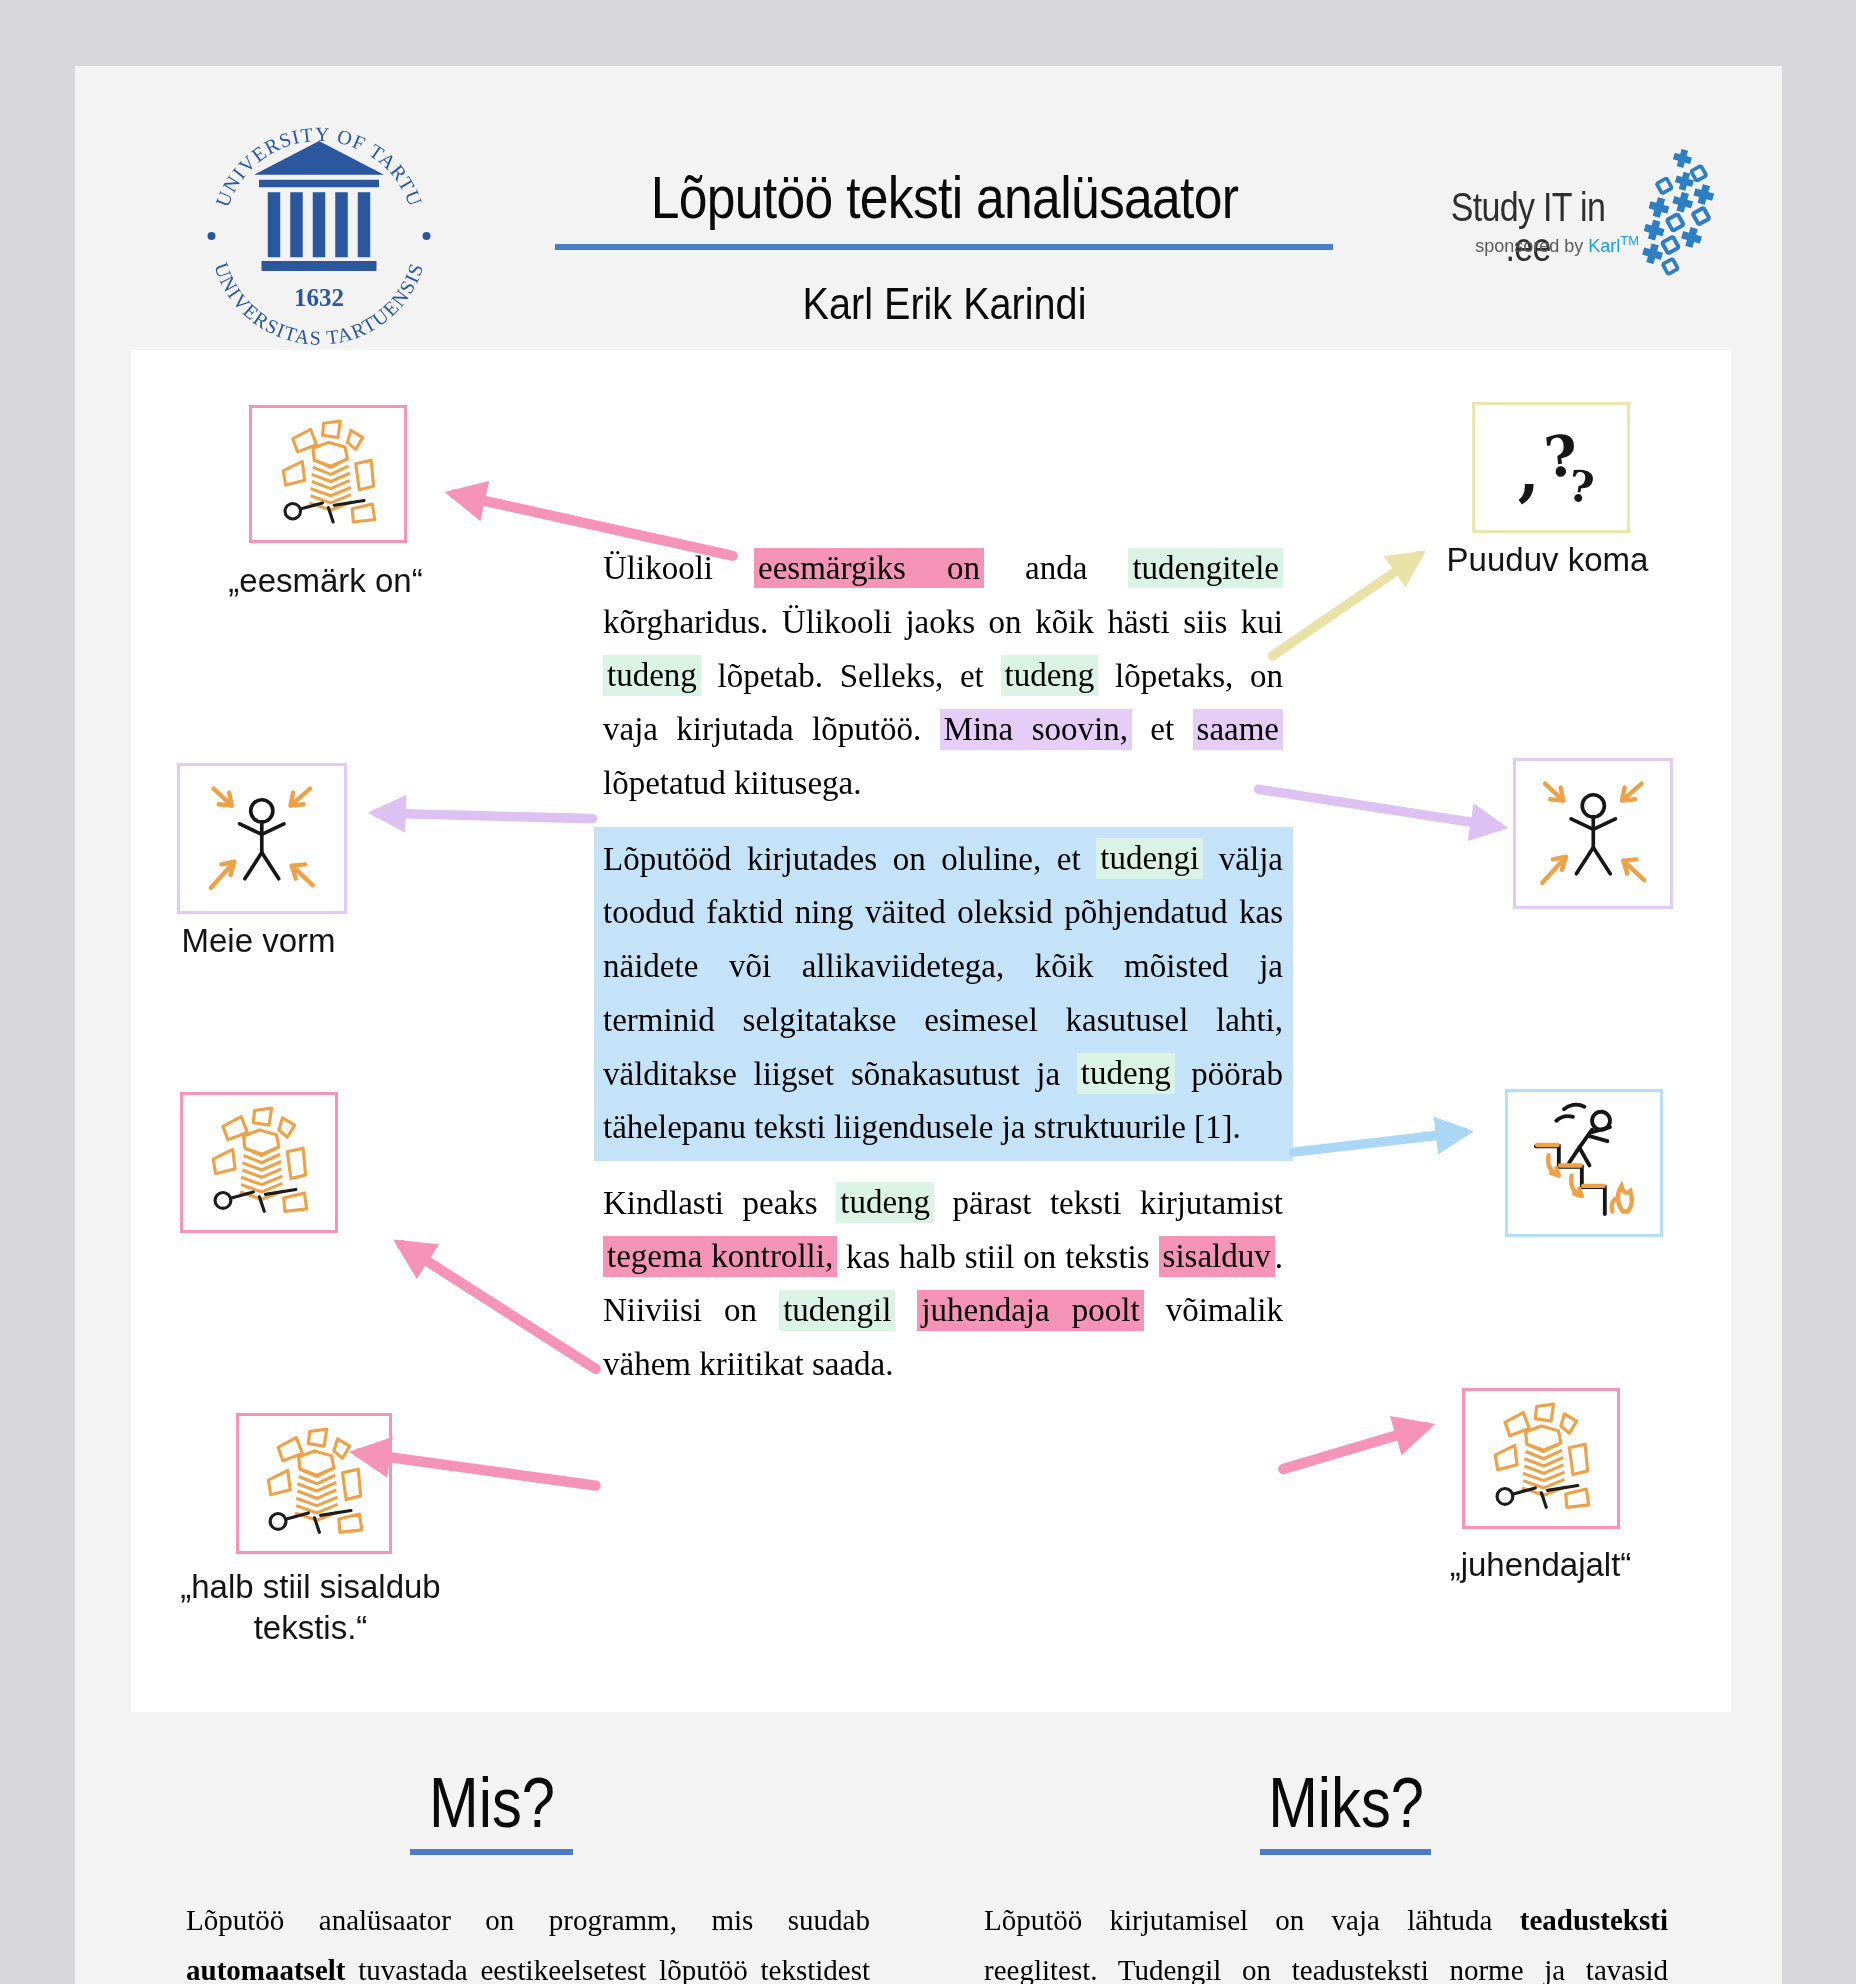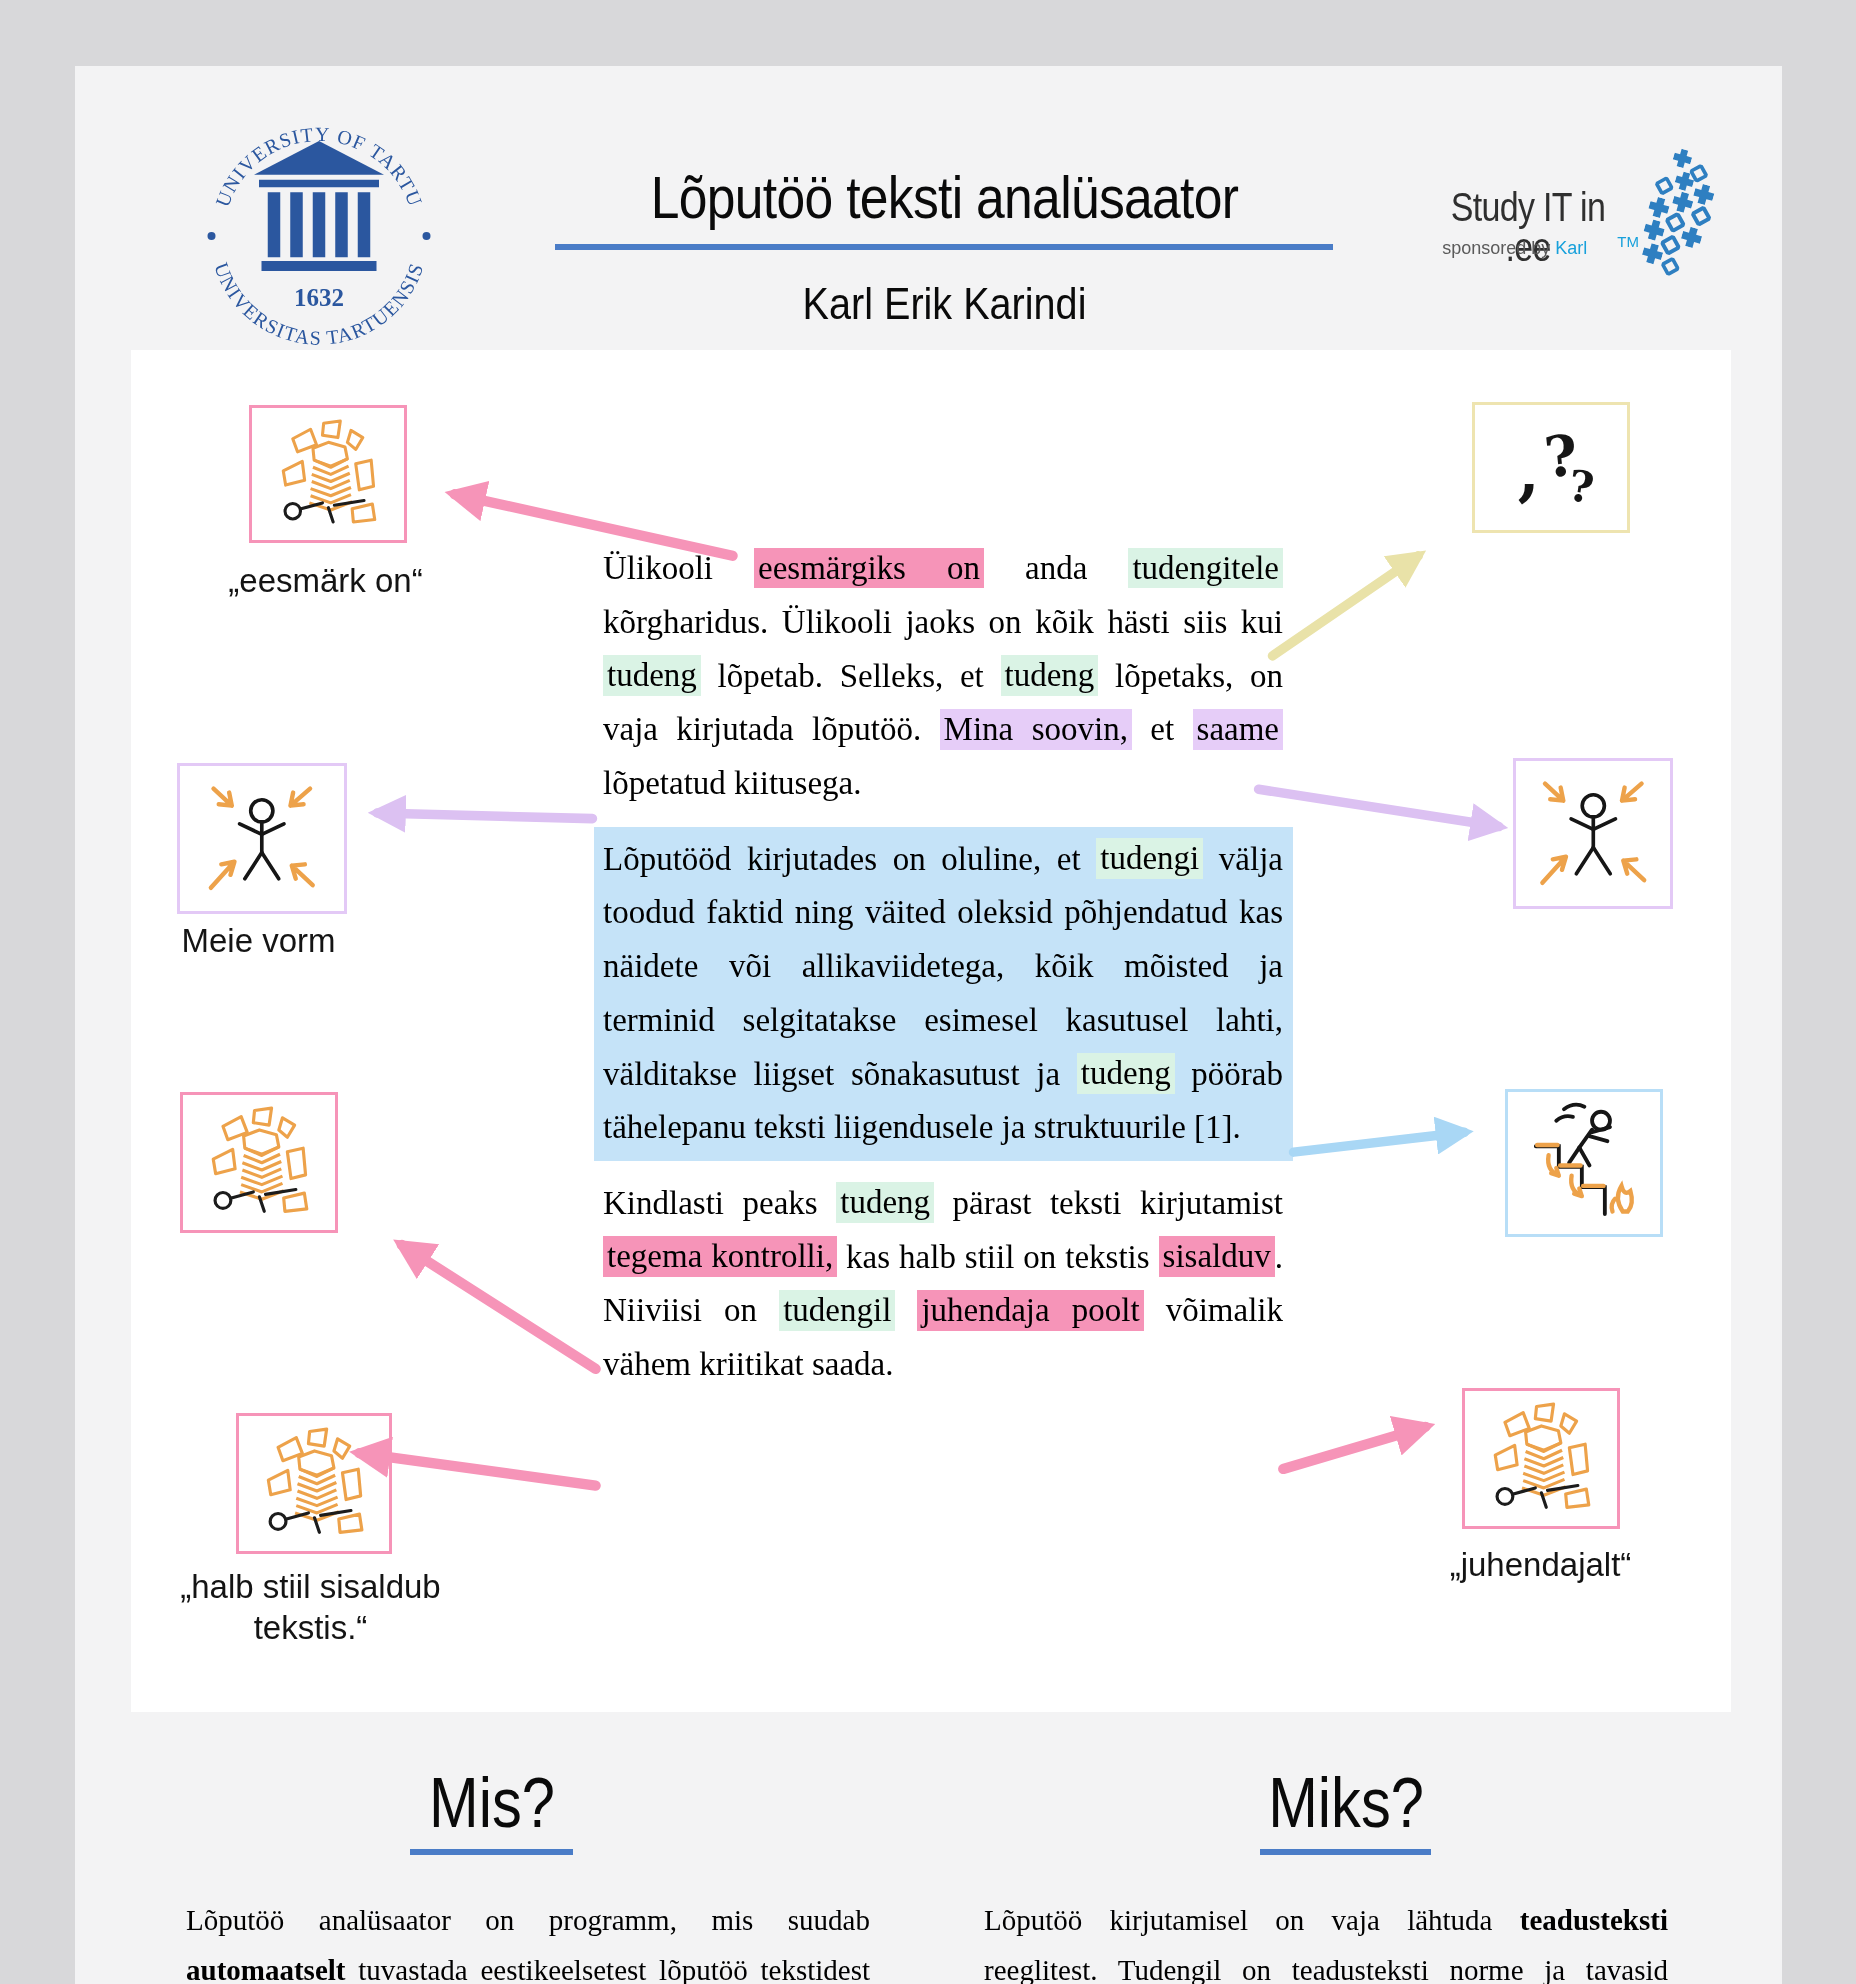--- a/index.html
+++ b/index.html
@@ -13,21 +13,21 @@
   .title-rule{position:absolute;left:480px;top:178px;width:778px;height:6.4px;background:#4a7cc7;}
   .author{position:absolute;left:16px;top:214px;width:1707px;text-align:center;
           font:400 44px/1.1 "Liberation Sans",sans-serif;color:#0a0a0a;transform:scaleX(.9);}
   .ut-logo{position:absolute;left:119px;top:40px;width:250px;height:250px;}
   .studyit{position:absolute;left:1334px;top:79px;width:318px;height:159px;}
   .si-text{position:absolute;left:0;top:42px;width:238px;text-align:center;
            font:500 40px/1 "Liberation Sans",sans-serif;color:#2f2f2f;transform:scaleX(.85);letter-spacing:-0.8px;}
   .si-sub{position:absolute;left:16px;top:89px;width:214px;text-align:right;
           font:400 18px/1 "Liberation Sans",sans-serif;color:#5a5a5a;}
   .si-sub .skype{color:#17a0db;font-weight:500;}
-  .si-sub sup{font-size:15px;color:#17a0db;margin-left:30px;}
+  .si-sub sup{font-size:13px;color:#17a0db;}
   .si-pattern{position:absolute;right:0;top:0;width:99px;height:151px;}
 
   
   .box{position:absolute;background:#fff;border:3.6px solid #ccc;display:flex;align-items:center;justify-content:center;}
   .box svg{width:90%;height:90%;}
   .b-pink{border-color:#f694b8;}
   .b-yellow{border-color:#eee4b0;}
   .b-purple{border-color:#e3c9f6;}
   .b-blue{border-color:#b8def7;}
   .icon-label{position:absolute;width:437px;text-align:center;
@@ -245,20 +245,21 @@
         <use href="#sym-papers"></use>
       </svg>
   </div>
   <div class="icon-label" style="left:57px;top:1500px;width:357px;">„halb stiil sisaldub tekstis.“</div>
 
   <div class="box b-yellow" style="left:1397px;top:336px;width:152px;height:125px;">
     <svg viewBox="0 0 100 100">
         <use href="#sym-comma"></use>
       </svg>
   </div>
+  <div class="icon-label" style="left:1254px;top:473px;">Puuduv koma</div>
 
   <div class="box b-purple" style="left:1438px;top:692px;width:154px;height:145px;">
     <svg viewBox="0 0 100 100">
         <use href="#sym-stickman"></use>
       </svg>
   </div>
 
   <div class="box b-blue" style="left:1430px;top:1023px;width:152px;height:142px;">
     <svg viewBox="0 0 100 100">
         <use href="#sym-stairs"></use>

